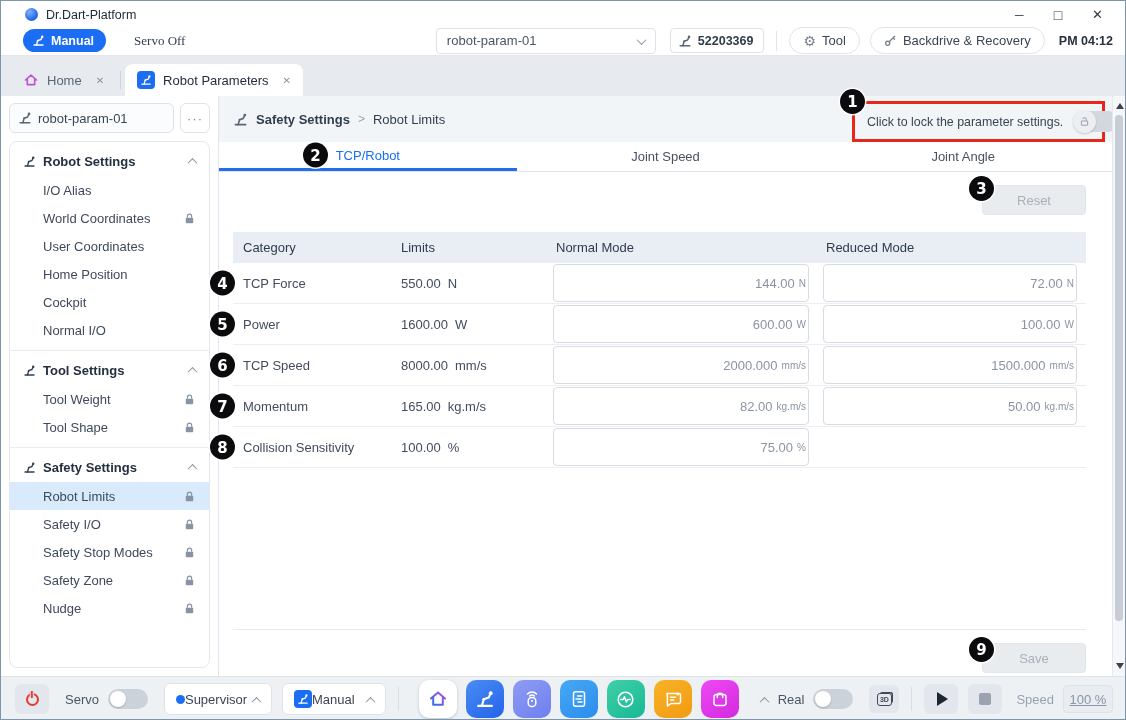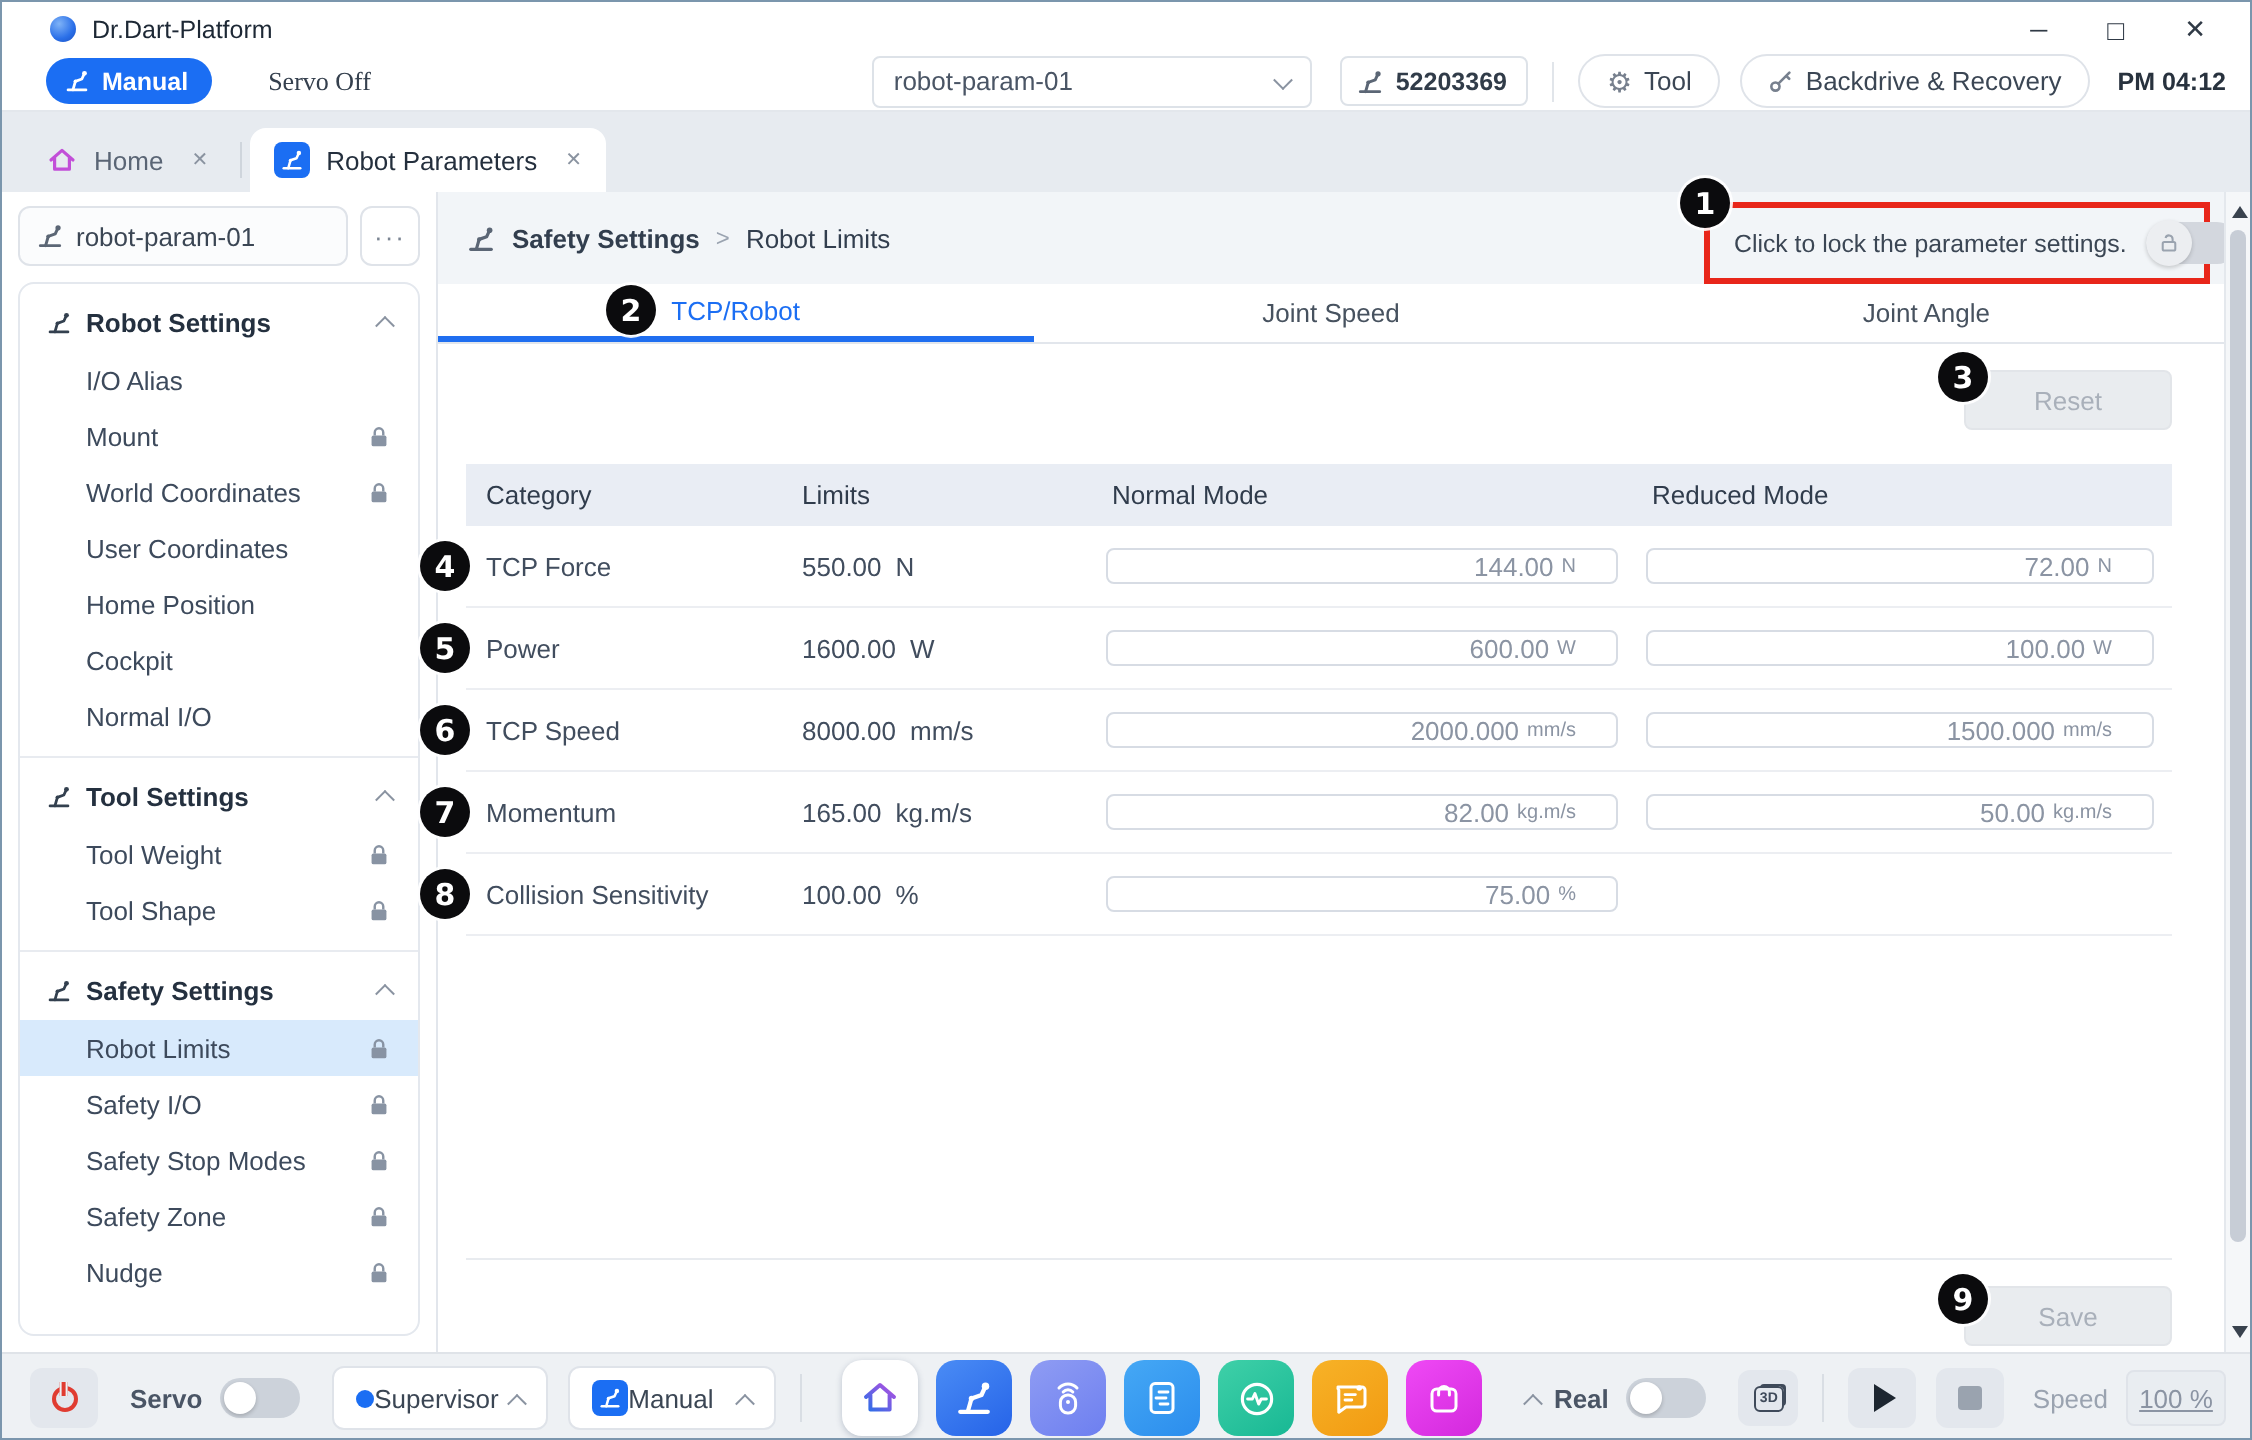--- a/index.html
+++ b/index.html
@@ -73,39 +73,39 @@
   .reset-row { display:flex; justify-content:flex-end; margin:13px 39px 0 0; }
   .gray-btn { width:104px; height:30px; background:#e9ecef; border:1px solid #e2e5e9; border-radius:4px; color:#a9b0ba; display:flex; align-items:center; justify-content:center; position:relative; }
 
   .ptable { margin:17px 39px 0 14px; }
   .t-head { display:grid; grid-template-columns:158px 155px 270px 1fr; background:#e9edf4; height:31px; align-items:center; color:#303c4c; }
   .t-head div { padding-left:10px; }
   .t-row { display:grid; grid-template-columns:158px 155px 270px 1fr; height:41px; align-items:center; border-bottom:1px solid #eceef2; }
   .cell-cat { padding-left:10px; color:#414d5e; position:relative; }
   .cell-lim { padding-left:10px; color:#414d5e; display:flex; gap:7px; align-items:baseline; }
   .cell-input { display:flex; }
-  .inp { flex:1; height:18px; margin:0 7px; background:#fff; border:1px solid #d7dce4; border-radius:4px; display:flex; align-items:center; justify-content:flex-end; padding-right:20px; color:#8b94a3; }
+  .inp { flex:1; height:38px; margin:0 7px; background:#fff; border:1px solid #d7dce4; border-radius:4px; display:flex; align-items:center; justify-content:flex-end; padding-right:2px; color:#8b94a3; }
   .inp .unit { font-size:10px; margin-left:4px; }
   .t-row .cell-input:last-child .inp { margin-right:9px; }
 
   .save-row { position:absolute; left:14px; right:39px; bottom:3px; border-top:1px solid #e8ebef; padding-top:13px; display:flex; justify-content:flex-end; background:#fff; }
 
   
   .vscroll { position:absolute; right:0; top:0; bottom:0; width:13px; background:#f5f7f9; border-left:1px solid #e4e8ed; }
   .vs-arrow { position:absolute; left:3px; width:0; height:0; border-left:4px solid transparent; border-right:4px solid transparent; }
   .vs-up { top:7px; border-bottom:6px solid #39424e; }
   .vs-down { bottom:7px; border-top:6px solid #39424e; }
   .vs-thumb { position:absolute; left:2px; right:2px; top:19px; bottom:55px; background:#c7cdd6; border-radius:4px; }
 
   
   .bottombar { height:45px; background:#eef1f4; border-top:1px solid #dfe3e8; display:flex; align-items:center; padding:0 12px 0 14px; }
   .sq-btn { width:34px; height:30px; background:#e3e7ed; border-radius:6px; display:flex; align-items:center; justify-content:center; }
   .power-glyph { width:13px; height:13px; border:2px solid #e03c31; border-radius:50%; position:relative; }
   .power-glyph::after { content:""; position:absolute; left:50%; top:-4px; transform:translateX(-50%); width:2.4px; height:7px; background:#e03c31; border:1px solid #eef1f4; border-top:none;border-bottom:none; }
-  .bb-label { color:#4a5565;font-weight:bold; }
+  .bb-label { color:#4a5565; }
   .toggle { width:40px; height:20px; border-radius:10px; background:#ccd2da; position:relative; flex:none; }
   .toggle .knob { position:absolute; left:2px; top:2px; width:16px; height:16px; border-radius:50%; background:#fff; box-shadow:0 1px 2px rgba(0,0,0,.2); }
   .bb-select { height:32px; background:#fff; border:1px solid #dfe3e9; border-radius:6px; display:flex; align-items:center; gap:0; padding:0 11px; color:#3b4654; }
   .blue-dot { width:9px; height:9px; border-radius:50%; background:#1b6ef3; }
   .mini-tile { width:18px; height:18px; border-radius:4px; background:#1b6ef3; display:flex; align-items:center; justify-content:center; }
   .bb-div { width:1px; height:24px; background:#d9dee4; margin:0 12px; }
   .dock { display:flex; gap:9px; margin-left:8px; }
   .dock-tile { width:38px; height:38px; border-radius:10px; display:flex; align-items:center; justify-content:center; }
   .dt-home  { background:#fff; box-shadow:0 1px 3px rgba(40,60,90,.25); }
   .dt-robot { background:linear-gradient(145deg,#4a8cf5,#2563e8); }
@@ -239,29 +239,20 @@
                   <circle cx="12.6" cy="3.3" r="1.5" fill="#33404f"></circle>
                 </svg>
               </span>
               <span>Robot Settings</span>
               <i class="chev up"></i>
             </div>
             <div class="nav-item">
               <span>I/O Alias</span>
             </div>
             <div class="nav-item">
-              <span>Mount</span>
-              <span class="lockwrap">
-                <svg width="13" height="13" viewBox="0 0 14 14" fill="none">
-                  <rect x="3" y="6.2" width="8" height="5.8" rx="1" fill="#8893a3"></rect>
-                  <path d="M4.7 6.2V4.6a2.3 2.3 0 0 1 4.6 0v1.6" stroke="#8893a3" stroke-width="1.3" fill="none"></path>
-                </svg>
-              </span>
-            </div>
-            <div class="nav-item">
               <span>World Coordinates</span>
               <span class="lockwrap">
                 <svg width="13" height="13" viewBox="0 0 14 14" fill="none">
                   <rect x="3" y="6.2" width="8" height="5.8" rx="1" fill="#8893a3"></rect>
                   <path d="M4.7 6.2V4.6a2.3 2.3 0 0 1 4.6 0v1.6" stroke="#8893a3" stroke-width="1.3" fill="none"></path>
                 </svg>
               </span>
             </div>
             <div class="nav-item">
               <span>User Coordinates</span>

